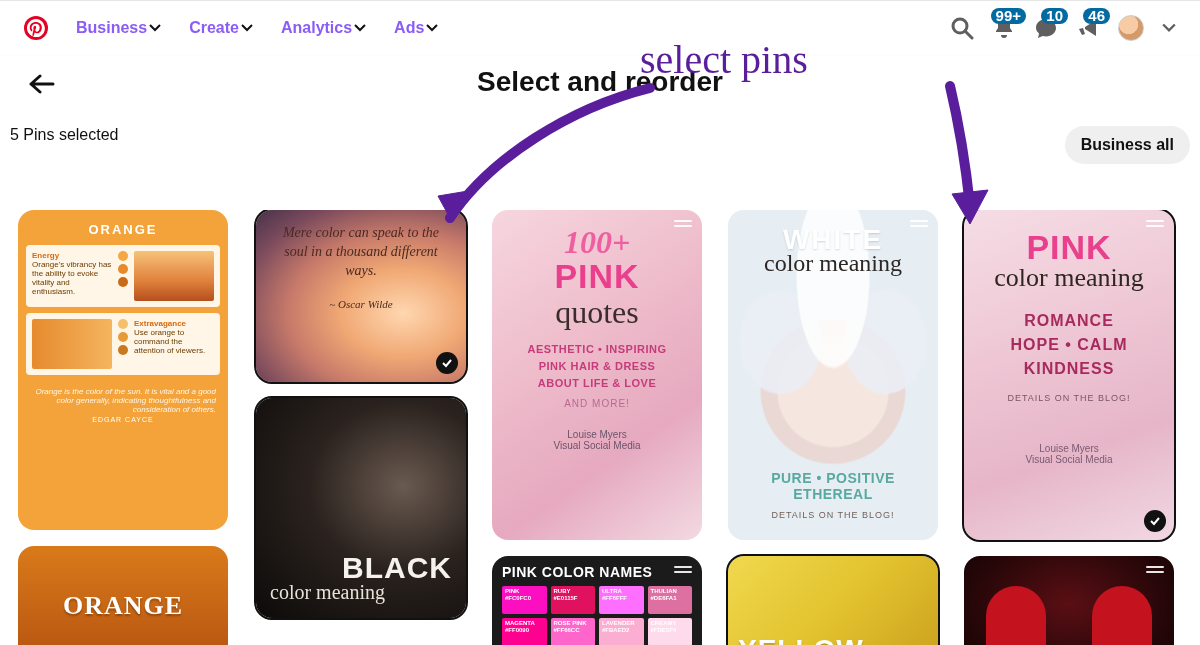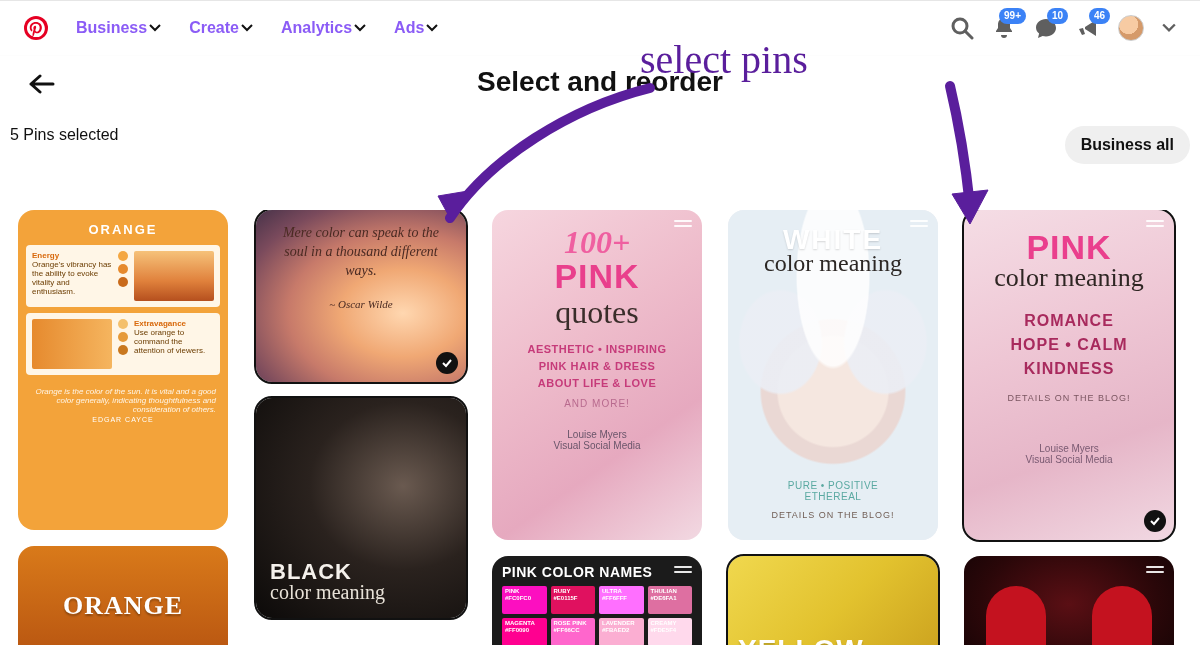--- a/index.html
+++ b/index.html
@@ -6,21 +6,21 @@
   html, body { width: 1200px; height: 645px; font-family: -apple-system, Helvetica, Arial, sans-serif; background: #fff; color: #111; overflow: hidden; }
   
   .header { height: 56px; border-top: 1px solid #e6e6e6; border-bottom: 1px solid #fdfdfd; display: flex; align-items: center; padding: 0 24px; gap: 28px; }
   .logo { width: 24px; height: 24px; border-radius: 50%; background: #e60023; display: flex; align-items: center; justify-content: center; }
   .logo svg { width: 18px; height: 18px; }
   .nav-item { display: flex; align-items: center; gap: 2px; font-weight: 600; font-size: 16px; color: #8b5cf6; cursor: pointer; }
   .nav-item .chev { width: 12px; height: 12px; }
   .spacer { flex: 1; }
   .header-right { display: flex; align-items: center; gap: 18px; }
   .hicon { width: 24px; height: 24px; fill: #5f5f5f; color: #5f5f5f; position: relative; cursor: pointer; }
-  .badge { position: absolute; top: -8px; right: -10px; background: #3b82f6; color: #fff; font-size: 10px; font-weight: 700; border-radius: 999px; padding: 1px 5px; line-height: 14px; }
+  .badge { position: absolute; top: -8px; right: -10px; background: #0369a1; color: #fff; font-size: 15px; font-weight: 700; border-radius: 999px; padding: 1px 5px; line-height: 14px; }
   .avatar { width: 26px; height: 26px; border-radius: 50%; background: radial-gradient(circle at 40% 35%, #f7cba3 0 45%, #d59a6a 46% 100%); border: 1px solid #ccc; }
   
   .subhead { position: relative; height: 70px; }
   .back { position: absolute; left: 28px; top: 18px; cursor: pointer; }
   .title { position: absolute; left: 50%; top: 10px; transform: translateX(-50%); font-size: 28px; font-weight: 600; }
   
   .selbar { display: flex; align-items: flex-start; justify-content: space-between; padding: 0 10px 0 10px; height: 50px; }
   .selcount { font-size: 16px; }
   .deselect { background: #efefef; border-radius: 24px; padding: 10px 16px; font-weight: 600; font-size: 16px; cursor: pointer; }
   
@@ -45,21 +45,21 @@
   .orange-pin .sw { width: 10px; height: 10px; border-radius: 50%; }
   .orange-pin .img1 { flex:1; height: 50px; background: linear-gradient(180deg,#f6c27a 0%, #e0813c 60%, #b54f1e 100%); border-radius: 2px; }
   .orange-pin .img2 { flex:1; height: 50px; background: linear-gradient(90deg,#e68a2e,#f5b55f); border-radius: 2px; }
   .orange-pin .quote { color: #fff5e6; font-style: italic; font-size: 8px; text-align: right; padding: 6px 4px 2px; }
   .orange2 { height: 120px; background: linear-gradient(180deg, #d97a1a 0%, #b55210 100%); display:flex; align-items:center; justify-content:center; }
   .orange2 .t { color:#fff; font-weight:800; font-size:26px; letter-spacing:1px; text-shadow:0 2px 2px rgba(0,0,0,.3); font-family: Georgia, serif; }
   .quote-pin { height: 172px; background: radial-gradient(ellipse at 70% 60%, #ffd7b0 0%, #f0a874 30%, #c77a6a 55%, #7a4a5c 80%, #473249 100%); position:relative; }
   .quote-pin .panel { position:absolute; inset:14px 14px auto 14px; text-align:center; font-family: Georgia, 'Times New Roman', serif; font-style: italic; color:#4a2a22; font-size:14px; line-height:1.35; }
   .quote-pin .author { font-size:11px; margin-top:16px; }
   .black-pin { height: 220px; background: radial-gradient(ellipse at 70% 40%, #6a5a50 0%, #2a221e 45%, #0c0a09 100%); display:flex; flex-direction:column; justify-content:flex-end; padding:14px; }
-  .black-pin .t1 { color:#f5f1ec; font-weight:900; font-size:22px; font-family: Arial Black, Arial, sans-serif; letter-spacing:1px; }
+  .black-pin .t1 { color:#f5f1ec; font-weight:900; font-size:30px; font-family: Arial Black, Arial, sans-serif; letter-spacing:1px;text-align:right; }
   .black-pin .t2 { color:#e8e2d8; font-family: 'Brush Script MT', cursive; font-size:20px; margin-top:-4px; }
   .pinkq { height: 330px; background: linear-gradient(145deg,#f6d6df 0%, #eebccb 40%, #e6a9bf 70%, #f2d9e2 100%); padding:18px 12px 10px; text-align:center; }
   .pinkq .h1 { font-family: Georgia, serif; font-style:italic; font-weight:700; color:#ef5fa0; font-size:32px; line-height:.9; }
   .pinkq .big { color:#e93f8c; font-weight:800; font-size:34px; letter-spacing:1px; }
   .pinkq .script { font-family:'Brush Script MT', cursive; color:#3a2d2a; font-size:32px; margin-top:-2px; }
   .pinkq .lines { color:#c63b7a; font-size:11px; line-height:1.55; margin-top:10px; letter-spacing:.5px; font-weight:600; }
   .pinkq .more { color:#b86a8e; font-size:10px; margin-top:6px; letter-spacing:1px; }
   .pinkq .cred { color:#6a556a; font-size:10px; margin-top:20px; }
   .swatch-pin { height:120px; background:#1b1b1b; color:#fff; padding:8px 10px; }
   .swatch-pin .t { font-weight:800; font-size:14px; letter-spacing:.5px; margin-bottom:6px; }
@@ -67,21 +67,21 @@
   .sw-cell { height:28px; border-radius:2px; font-size:6px; padding:2px 3px; font-weight:700; line-height:1.1; }
   .white-pin { height:330px; background: linear-gradient(180deg,#efeef2 0%, #e9e6ee 40%, #f0eef4 100%); position:relative; text-align:center; }
   .white-pin .face { position:absolute; inset:0; background: radial-gradient(circle at 50% 55%, #f5e7e0 0 26%, #ead8d4 27% 34%, #e6eef4 35% 100%); }
   .white-pin .hair { position:absolute; inset:0; background: radial-gradient(ellipse at 50% 20%, rgba(255,255,255,.85) 0 24%, transparent 25%),
      radial-gradient(ellipse at 25% 40%, rgba(235,238,245,.9) 0 18%, transparent 19%),
      radial-gradient(ellipse at 75% 40%, rgba(235,238,245,.9) 0 18%, transparent 19%); }
   .white-pin .content { position:relative; padding-top:14px; }
   .white-pin .t1 { color:#fff; font-weight:900; letter-spacing:2px; font-size:28px; font-family: Arial Black, Arial; text-shadow:0 1px 2px rgba(0,0,0,.15); }
   .white-pin .t2 { font-family:'Brush Script MT',cursive; color:#2c2724; font-size:24px; margin-top:-6px; }
   .white-pin .mid { position:absolute; bottom:20px; left:0; right:0; }
-  .white-pin .kw { color:#5aa9a1; font-weight:400; font-size:10px; letter-spacing:.5px; }
+  .white-pin .kw { color:#5aa9a1; font-weight:700; font-size:14px; letter-spacing:.5px; }
   .white-pin .det { color:#715e55; font-size:9px; letter-spacing:1px; margin-top:8px; }
   .yellow-pin { height:120px; background: linear-gradient(135deg,#f0d84e 0%, #e2c22e 50%, #c99e1d 100%); display:flex; align-items:flex-end; padding:10px; }
   .yellow-pin .t { color:#fff; font-family: Arial Black, Arial; font-weight:900; font-size:28px; letter-spacing:1px; text-shadow:0 2px 2px rgba(0,0,0,.2); }
   .pinkm { height:330px; background: linear-gradient(160deg,#f5dde5 0%, #eec6d4 40%, #e6b6c8 70%, #f1d8e2 100%); text-align:center; padding-top:18px; }
   .pinkm .t1 { color:#ea3f8d; font-weight:900; font-size:34px; letter-spacing:1px; font-family: Arial Black, Arial; }
   .pinkm .t2 { font-family:'Brush Script MT',cursive; color:#2e2623; font-size:26px; margin-top:-4px; }
   .pinkm .kw { color:#a82a5d; font-weight:700; font-size:16px; letter-spacing:1px; margin-top:16px; line-height:1.5; }
   .pinkm .det { color:#7a5560; font-size:9px; letter-spacing:1px; margin-top:12px; }
   .pinkm .cred { color:#7a5a72; font-size:10px; margin-top:40px; }
   .red-pin { height:120px; background: radial-gradient(ellipse at 50% 40%, #5a0f14 0%, #2a0709 60%, #100304 100%); position:relative; }

